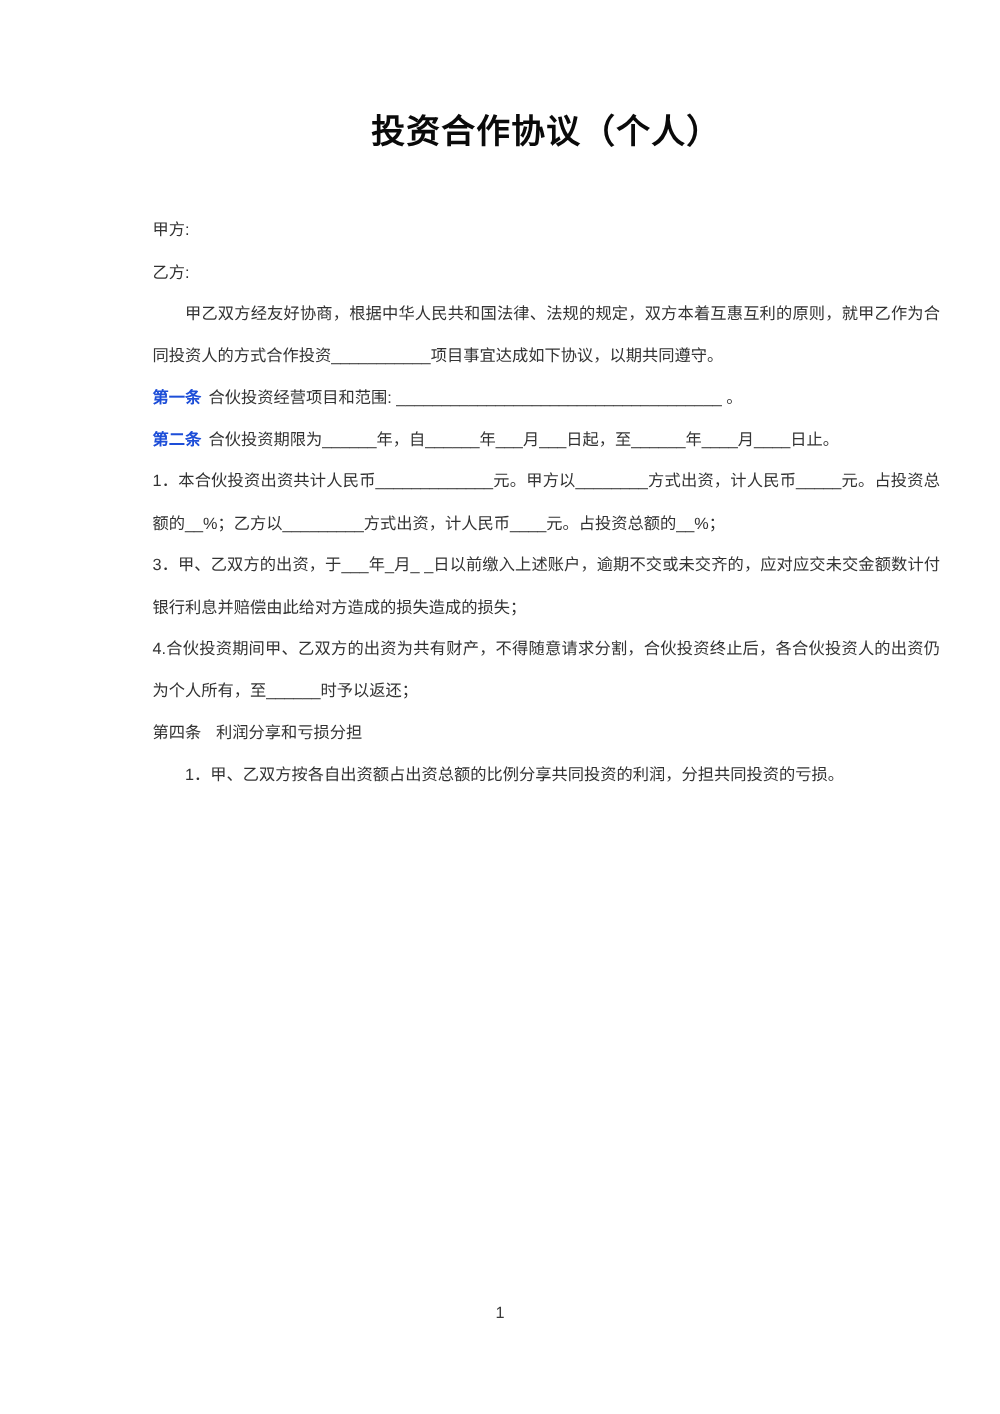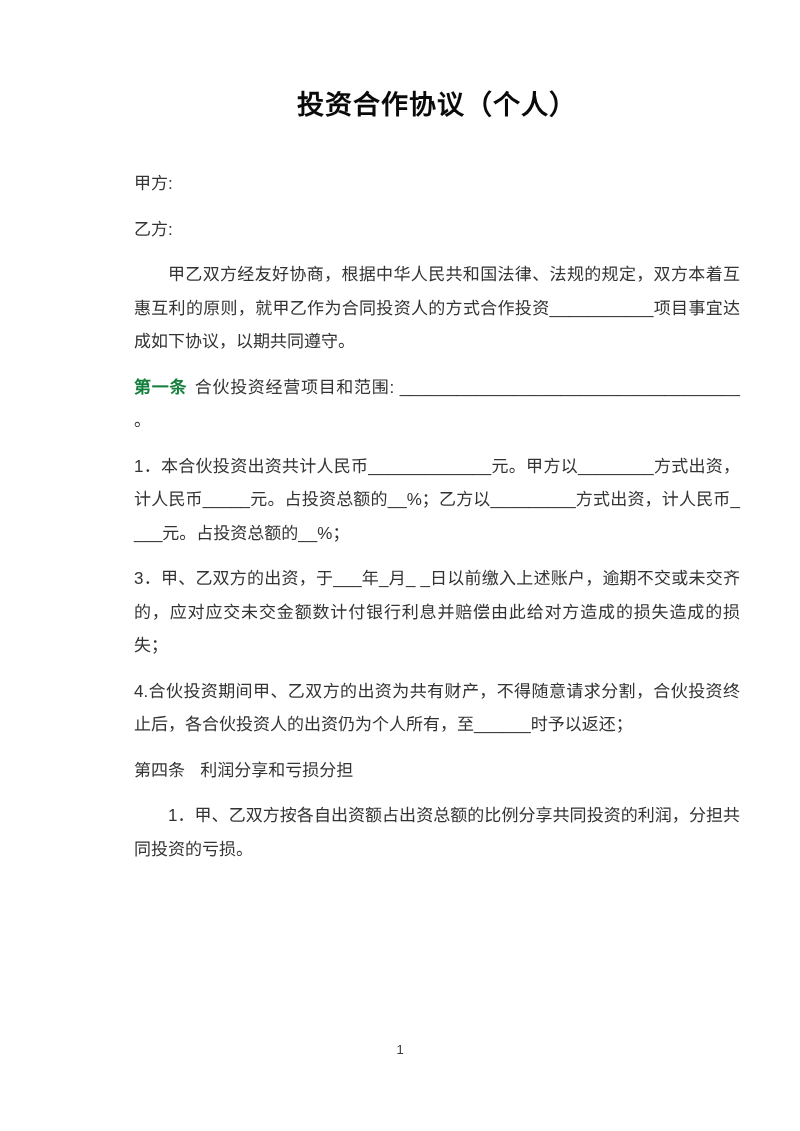--- a/index.html
+++ b/index.html
@@ -25,37 +25,37 @@
   .doc-title {
     font-size: 27px;
     font-weight: 700;
     color: #0a0a0a;
     text-align: center;
     letter-spacing: 1px;
     margin: 0 0 44px 0;
     line-height: 1.3;
   }
   p.line {
-    margin: 12px;
-    font-size: 17px;
+    margin: 0;
+    font-size: 13px;
     line-height: 33.5px;
     text-align: justify;
     text-justify: inter-ideograph;
     word-break: break-all;
     color: #333333;
   }
   .party { text-align: left; }
   .preamble {
     margin-top: 11px;
     margin-bottom: 5px;
   }
   .indent2 { text-indent: 2em; }
   .lbl {
     font-weight: 700;
-    color: #15803d;
+    color: #1d4ed8;
     margin-right: 0.45em;
   }
   .bold-line { font-weight: 400; color: #141414; }
   .gap-lg { margin-right: 0.9em; }
   .mt2 { margin-top: 2px; }
   .mt4 { margin-top: 4px; }
   .mt8 { margin-top: 8px; }
   .mt12 { margin-top: 12px; }
   .page-number {
     position: absolute;
@@ -74,20 +74,21 @@
 
   <h1 class="doc-title">投资合作协议（个人）</h1>
 
   <p class="line party">甲方:</p>
   <p class="line party">乙方:</p>
 
   <p class="line indent2 preamble">甲乙双方经友好协商，根据中华人民共和国法律、法规的规定，双方本着互惠互利的原则，就甲乙作为合同投资人的方式合作投资___________项目事宜达成如下协议，以期共同遵守。</p>
 
   <p class="line"><span class="lbl">第一条</span><span>合伙投资经营项目和范围: ____________________________________ 。</span></p>
 
+  <p class="line"><span class="lbl">第二条</span><span>合伙投资期限为______年，自______年___月___日起，至______年____月____日止。</span></p>
 
 
   <p class="line">1．本合伙投资出资共计人民币_____________元。甲方以________方式出资，计人民币_____元。占投资总额的__%；乙方以_________方式出资，计人民币____元。占投资总额的__%；</p>
   <p class="line mt4">3．甲、乙双方的出资，于___年_月_ _日以前缴入上述账户，逾期不交或未交齐的，应对应交未交金额数计付银行利息并赔偿由此给对方造成的损失造成的损失；</p>
   <p class="line">4.合伙投资期间甲、乙双方的出资为共有财产，不得随意请求分割，合伙投资终止后，各合伙投资人的出资仍为个人所有，至______时予以返还；</p>
 
   <p class="line bold-line mt12"><span class="gap-lg">第四条</span><span>利润分享和亏损分担</span></p>
 
   <p class="line indent2 mt2">1．甲、乙双方按各自出资额占出资总额的比例分享共同投资的利润，分担共同投资的亏损。</p>
 

